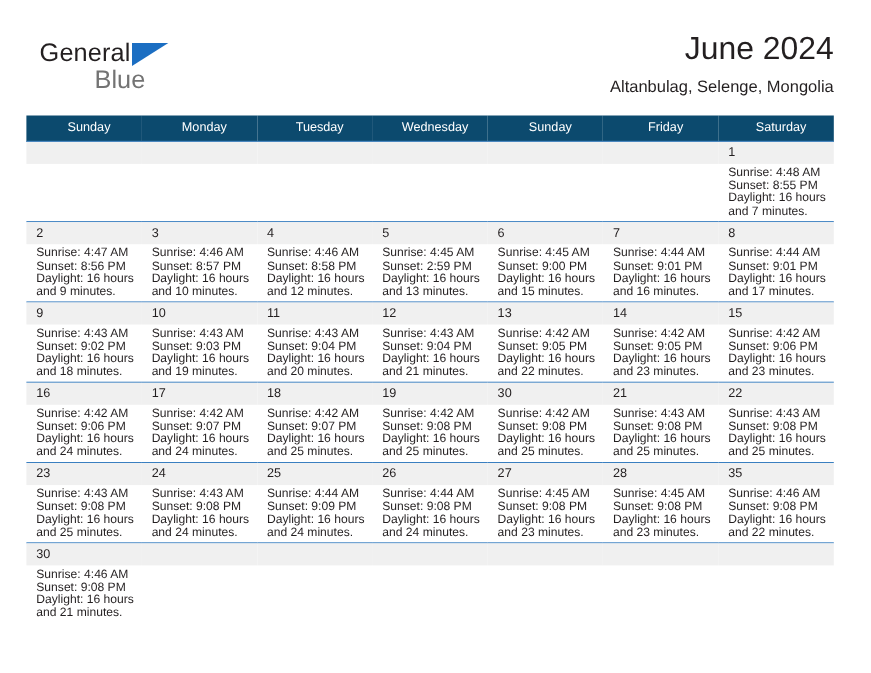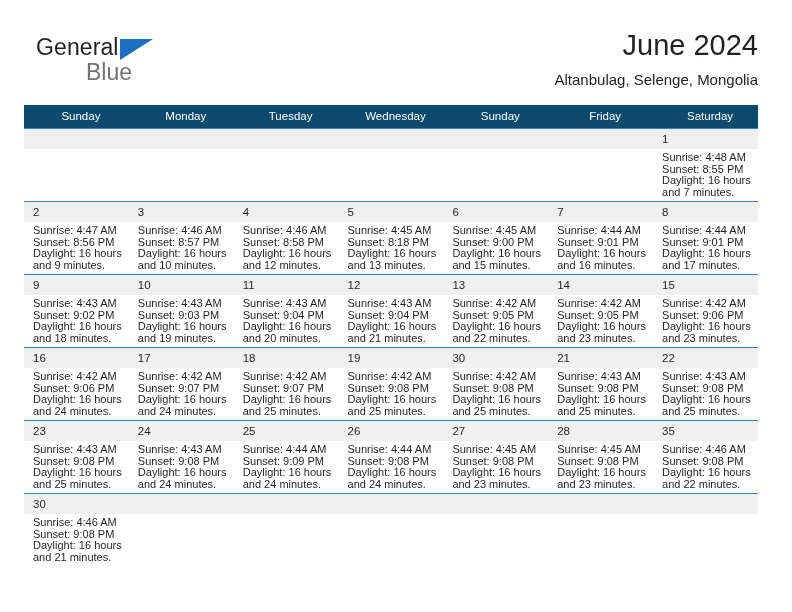--- a/index.html
+++ b/index.html
@@ -248,21 +248,21 @@
                 <div>Daylight: 16 hours</div>
                 <div>and 12 minutes.</div>
               </div>
             </div>
           </td>
           <td>
             <div class="cell-inner">
               <div class="daynum">5</div>
               <div class="dayinfo">
                 <div>Sunrise: 4:45 AM</div>
-                <div>Sunset: 8:18 PM</div>
+                <div>Sunset: 2:59 PM</div>
                 <div>Daylight: 16 hours</div>
                 <div>and 13 minutes.</div>
               </div>
             </div>
           </td>
           <td>
             <div class="cell-inner">
               <div class="daynum">6</div>
               <div class="dayinfo">
                 <div>Sunrise: 4:45 AM</div>

